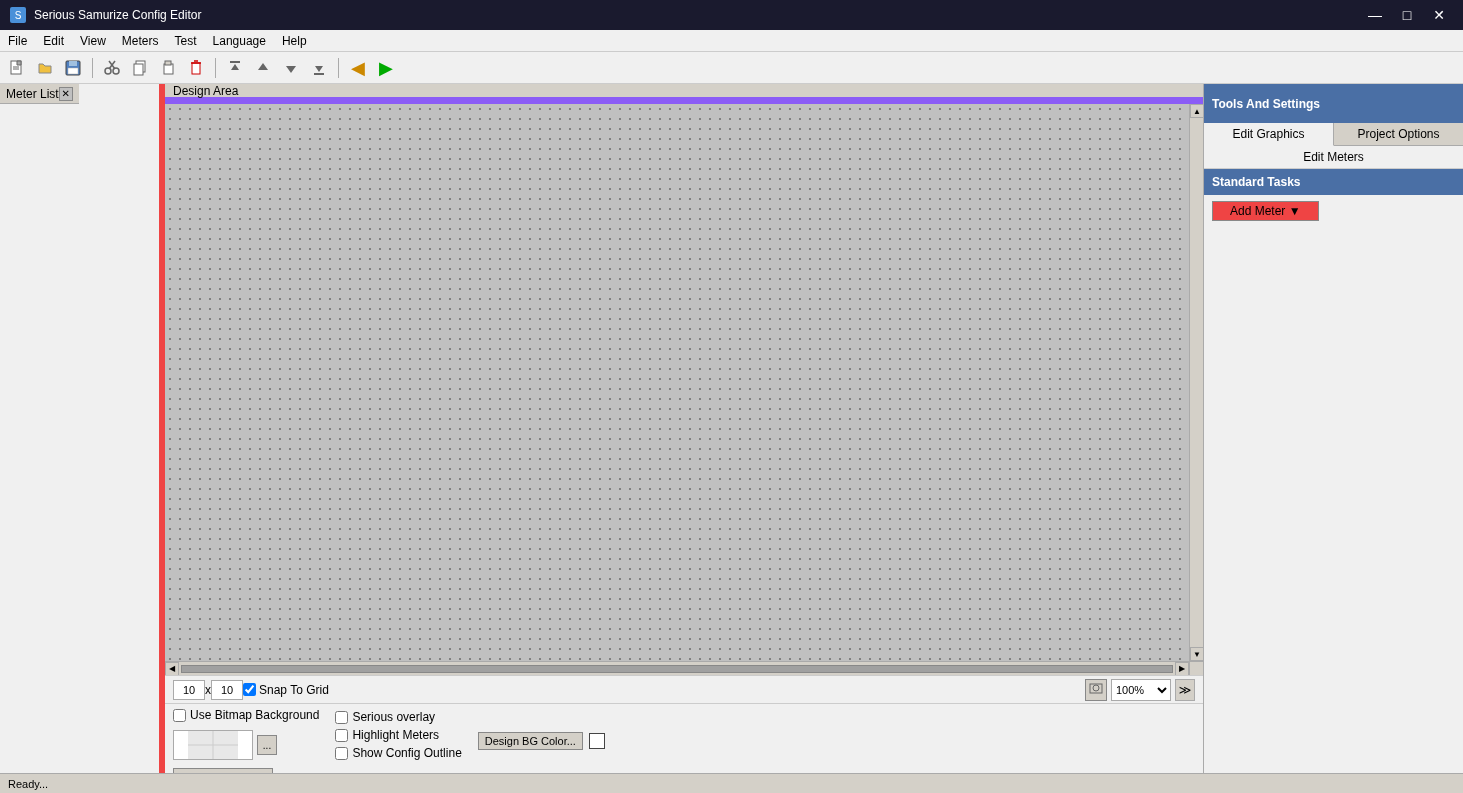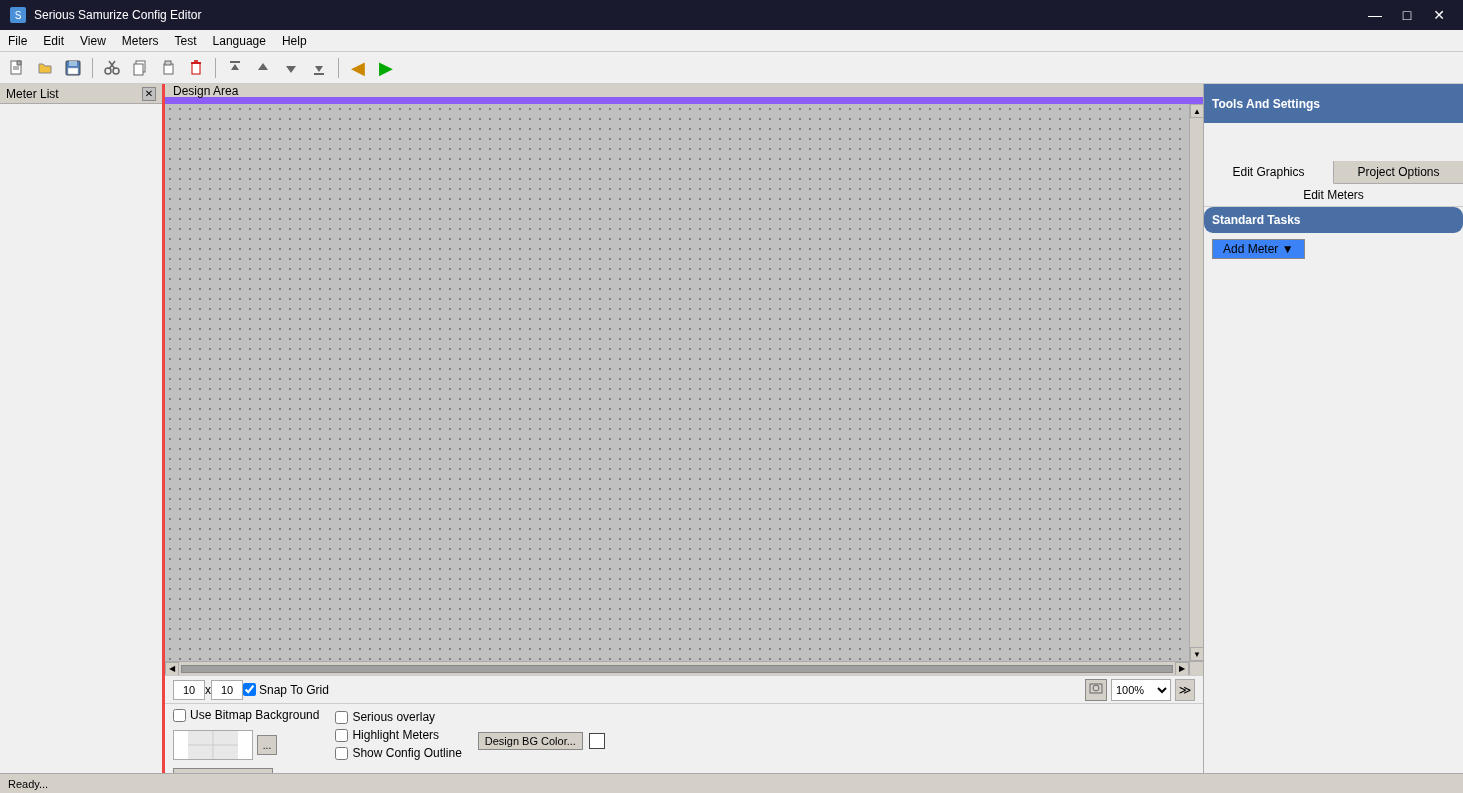--- a/index.html
+++ b/index.html
@@ -109,23 +109,23 @@
       display: flex;
       flex: 1;
       overflow: hidden;
     }
 
     
     #meter-list-panel {
       width: 165px;
       min-width: 165px;
       background: #f0f0f0;
-      border-right: 3px solid #ef4444;
-      display: flex;
-      flex-direction: column;
+      border-right: 6px solid #ef4444;
+      display: flex;
+      flex-direction: row;
     }
     #meter-list-header {
       background: #d4d0c8;
       padding: 2px 6px;
       display: flex;
       justify-content: space-between;
       align-items: center;
       border-bottom: 1px solid #aaa;
       height: 20px;
     }
@@ -389,21 +389,20 @@
       font-weight: bold;
       font-size: 12px;
       height: 39px;
       display: flex;
       align-items: center;
     }
     #edit-tabs {
       display: flex;
       background: #d4d0c8;
       border-bottom: 1px solid #aaa;
-      margin-top: 38px;
     }
     .edit-tab {
       flex: 1;
       padding: 4px 8px;
       text-align: center;
       cursor: pointer;
       border-right: 1px solid #aaa;
       font-size: 12px;
       background: #d4d0c8;
     }
@@ -423,21 +422,20 @@
     }
     #standard-tasks-header {
       background: #4a6fa5;
       color: white;
       padding: 13px 8px;
       font-weight: bold;
       font-size: 12px;
       height: 22px;
       display: flex;
       align-items: center;
-      border-radius: 9px;
     }
     #add-meter-row {
       padding: 6px 8px;
       display: flex;
       align-items: center;
       gap: 4px;
     }
 
     
     #status-bar {
@@ -668,21 +666,21 @@
       <div class="edit-tab active">Edit Graphics</div>
       <div class="edit-tab">Project Options</div>
     </div>
     <div id="edit-meters-row">
       <span style="cursor:pointer;">Edit Meters</span>
     </div>
     <div id="standard-tasks-header">
       <span>Standard Tasks</span>
     </div>
     <div id="add-meter-row">
-      <button style="background:#3b82f6;border:1px solid #888;padding:2px 10px;cursor:pointer;font-size:12px;">Add Meter ▼</button>
+      <button style="background:#ef4444;border:1px solid #888;padding:2px 17px;cursor:pointer;font-size:12px;">Add Meter ▼</button>
     </div>
     <div style="flex:1;"></div>
   </div>
 
 </div>
 
 <div id="status-bar">
   <span>Ready...</span>
 </div>
 

